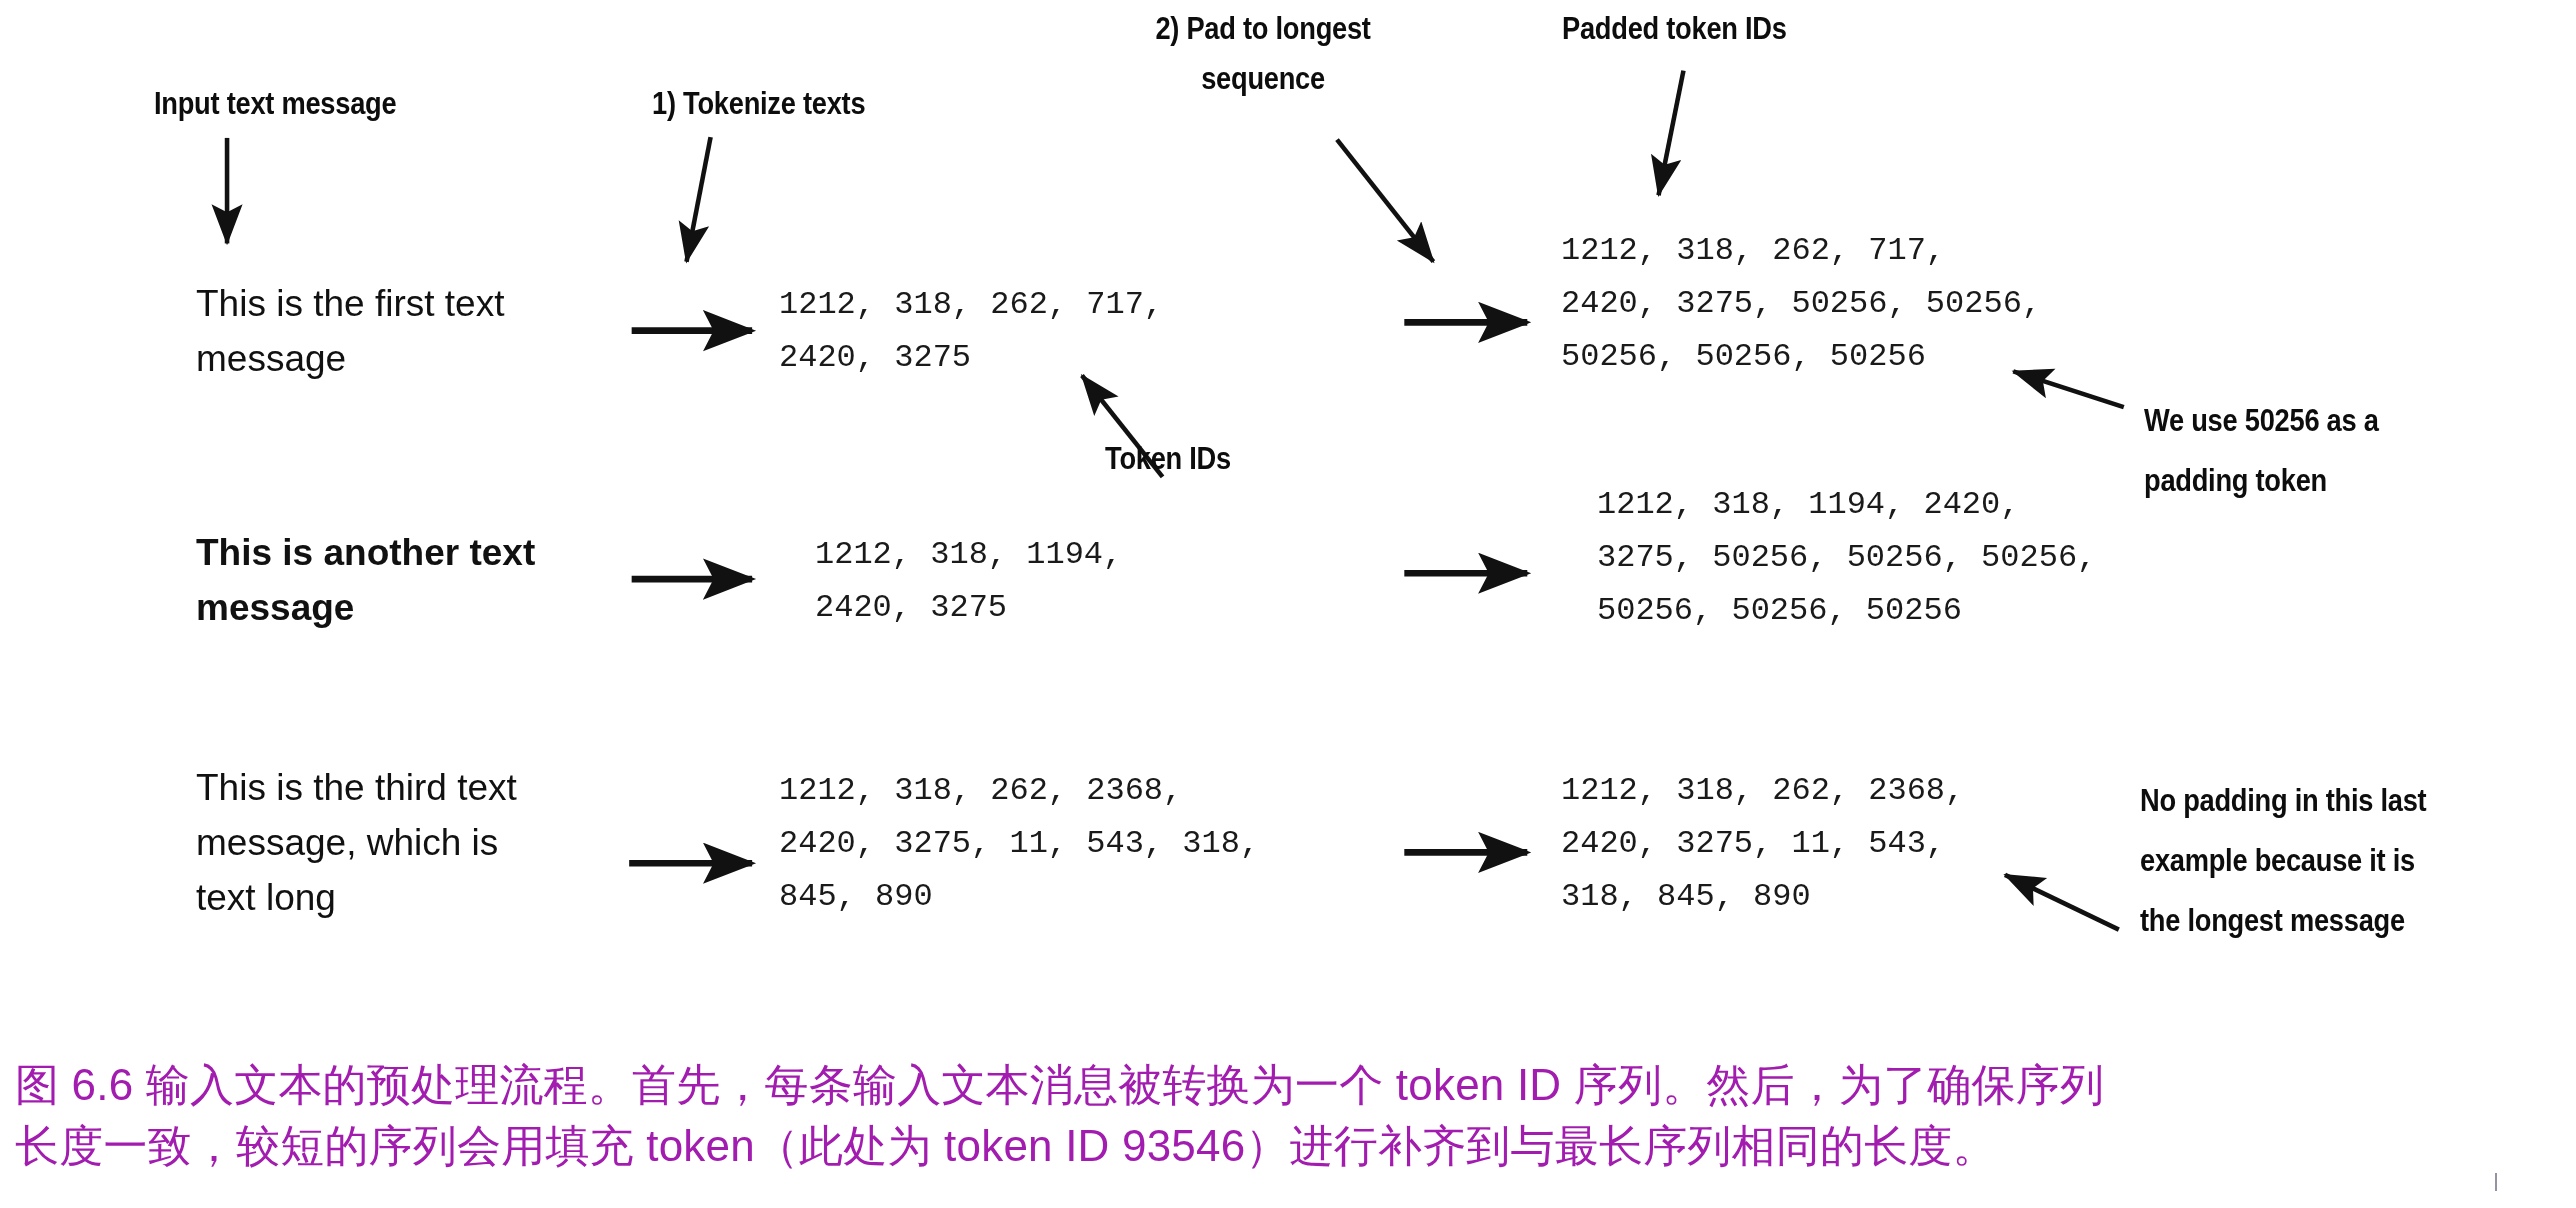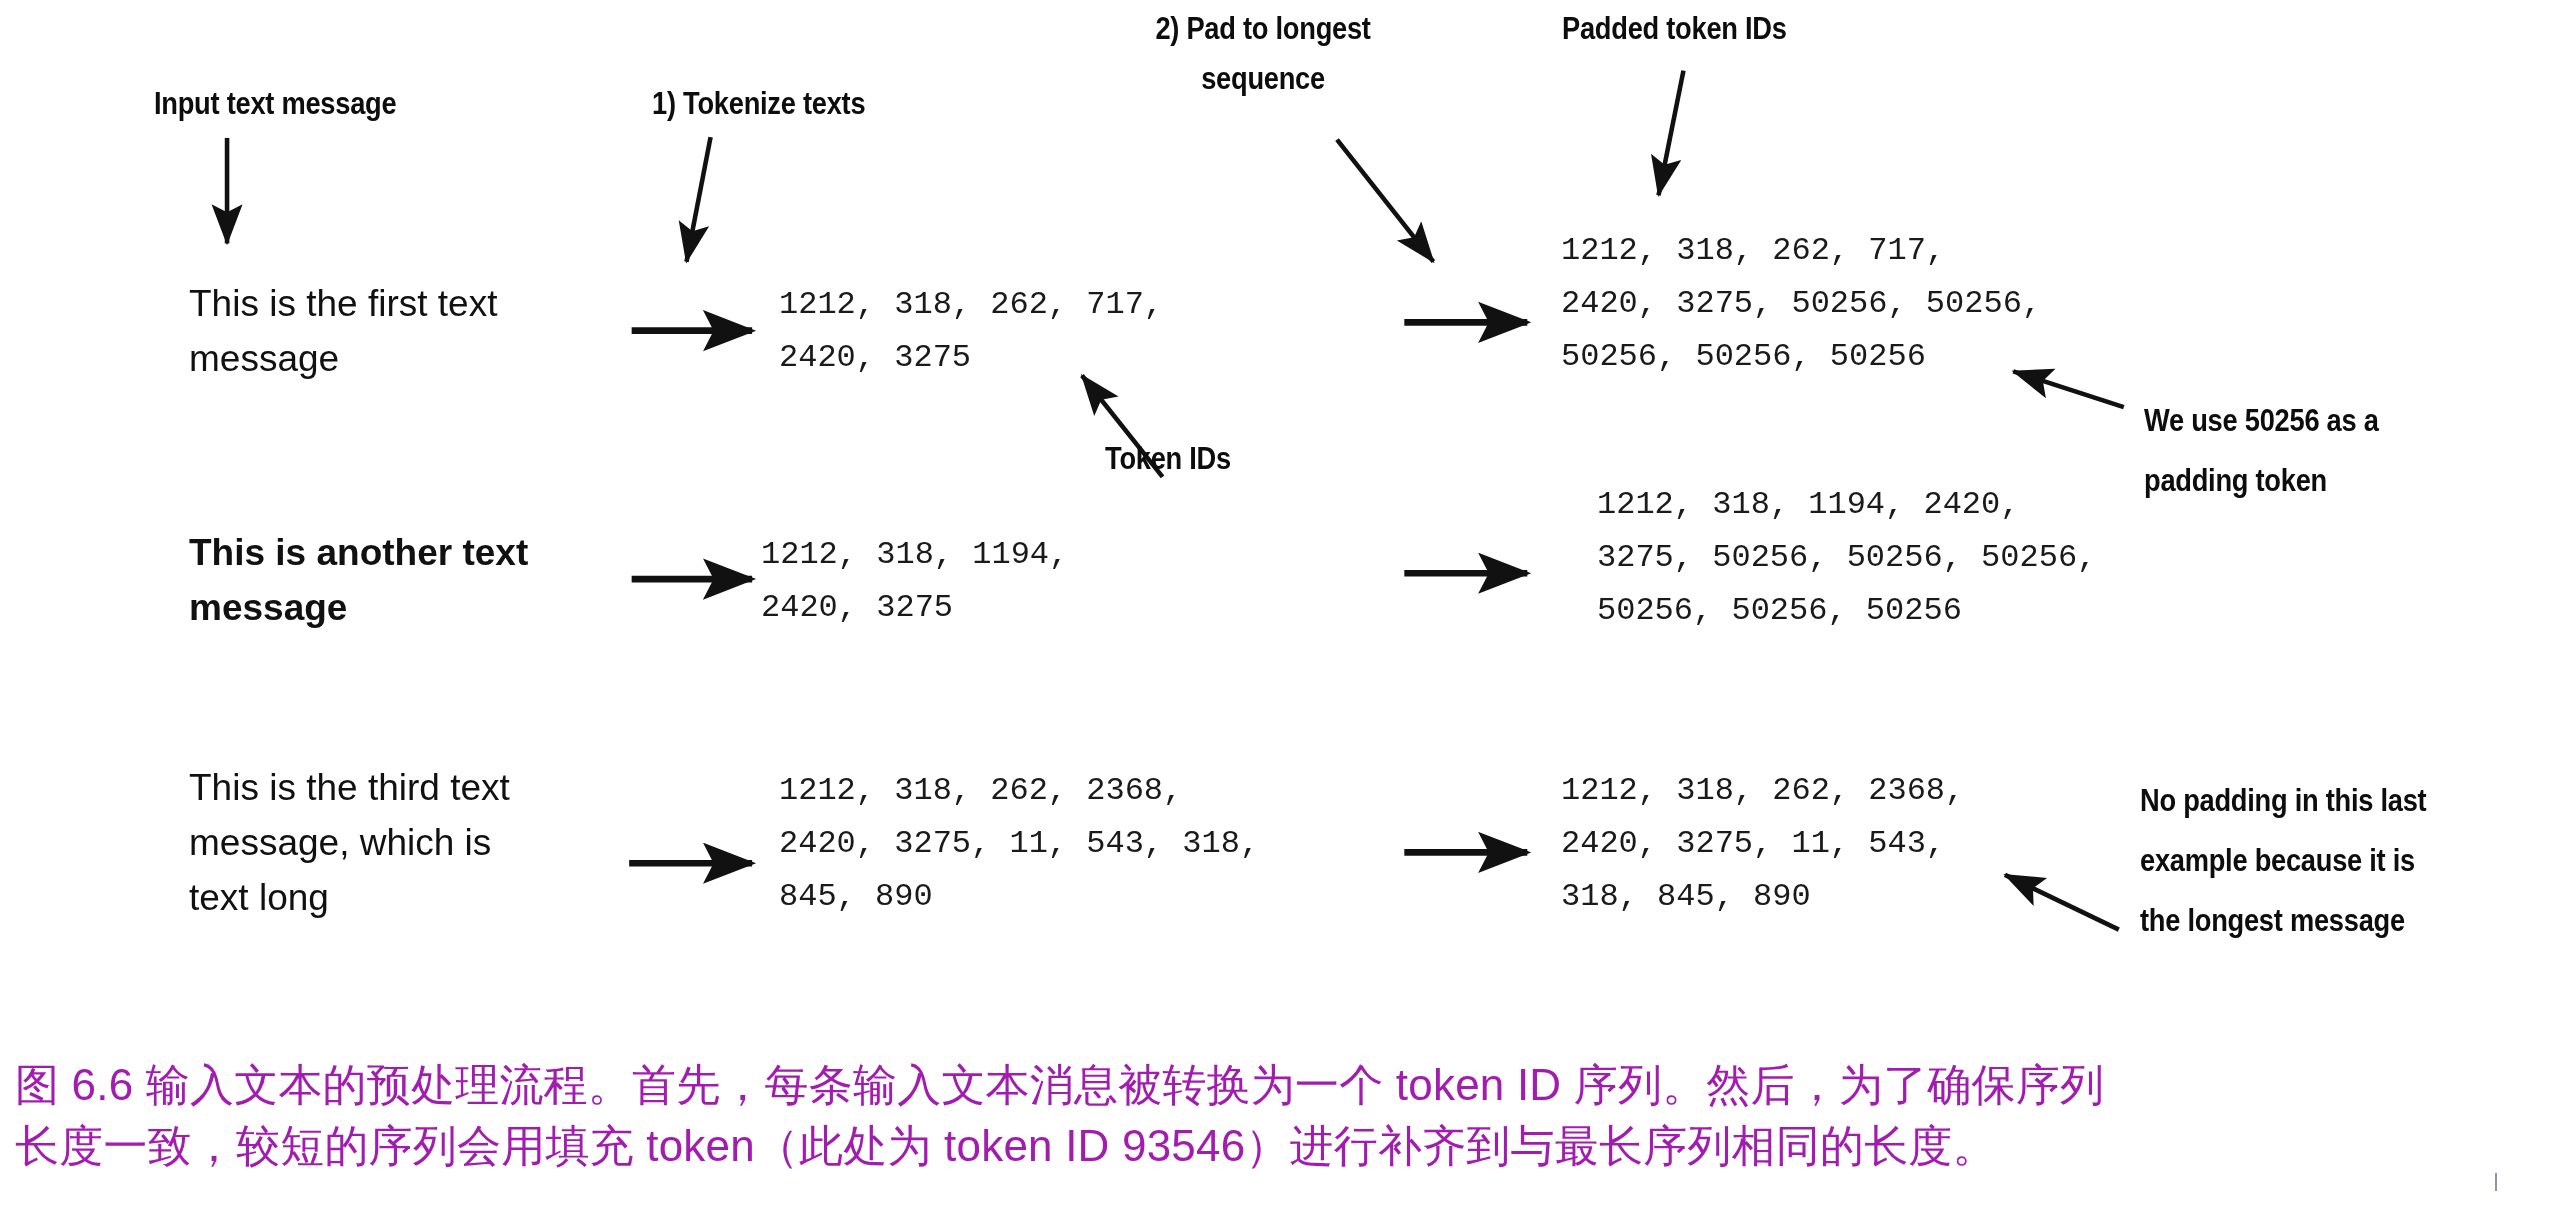--- a/index.html
+++ b/index.html
@@ -39,20 +39,21 @@
 
   
   .msg {
     position: absolute;
     color: #111111;
     font-family: "Liberation Sans", sans-serif;
     font-weight: 400;
     font-size: 37px;
     line-height: 55px;
     white-space: pre-line;
+    margin-left: 7px;
   }
 
   
   .ids {
     position: absolute;
     color: #1a1a1a;
     font-family: "Liberation Mono", "DejaVu Sans Mono", monospace;
     font-weight: 400;
     font-size: 32px;
     line-height: 53px;
@@ -180,21 +181,21 @@
 <span class="pad">50256, 50256, 50256</span></div>
 
   <div class="annot" style="left:1105px; top:434px;">Token IDs</div>
 
   <div class="annot" style="left:2144px; top:391px; white-space:pre-line; width:391px; line-height:60px;">We use 50256 as a
 padding token</div>
 
   <div class="msg" style="left:189px; top:525px;font-weight:bold;">This is another text
 message</div>
 
-  <div class="ids" style="left:761px; top:528px;">1212, 318, 1194,
+  <div class="ids" style="left:815px; top:528px;">1212, 318, 1194,
 2420, 3275</div>
 
   <div class="ids" style="left:1561px; top:478px;margin-left:36px;"><span>1212, 318, 1194, 2420,
 3275, </span><span class="pad">50256, 50256, 50256,</span>
 <span class="pad">50256, 50256, 50256</span></div>
 
   <div class="msg" style="left:189px; top:760px;">This is the third text
 message, which is
 text long</div>
 

